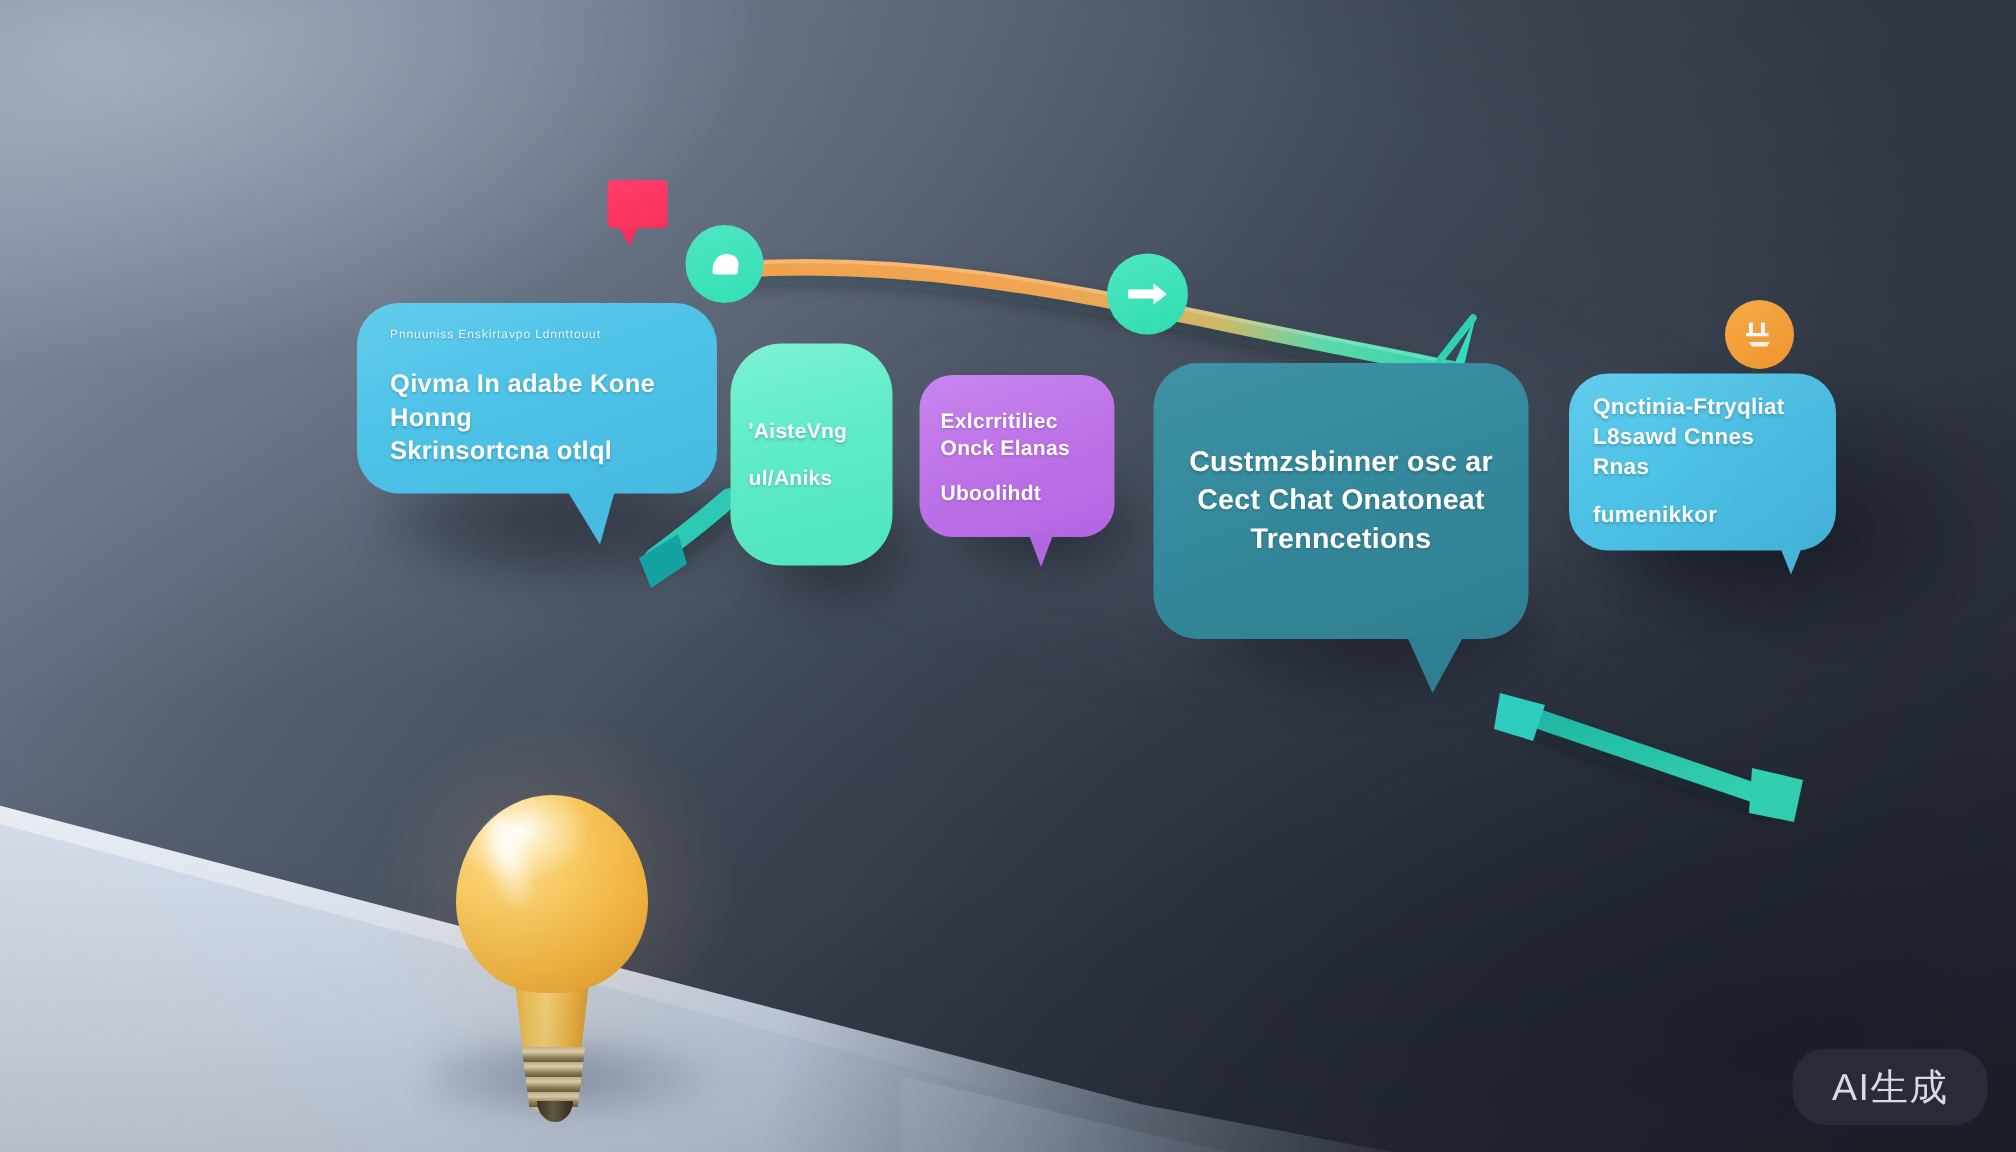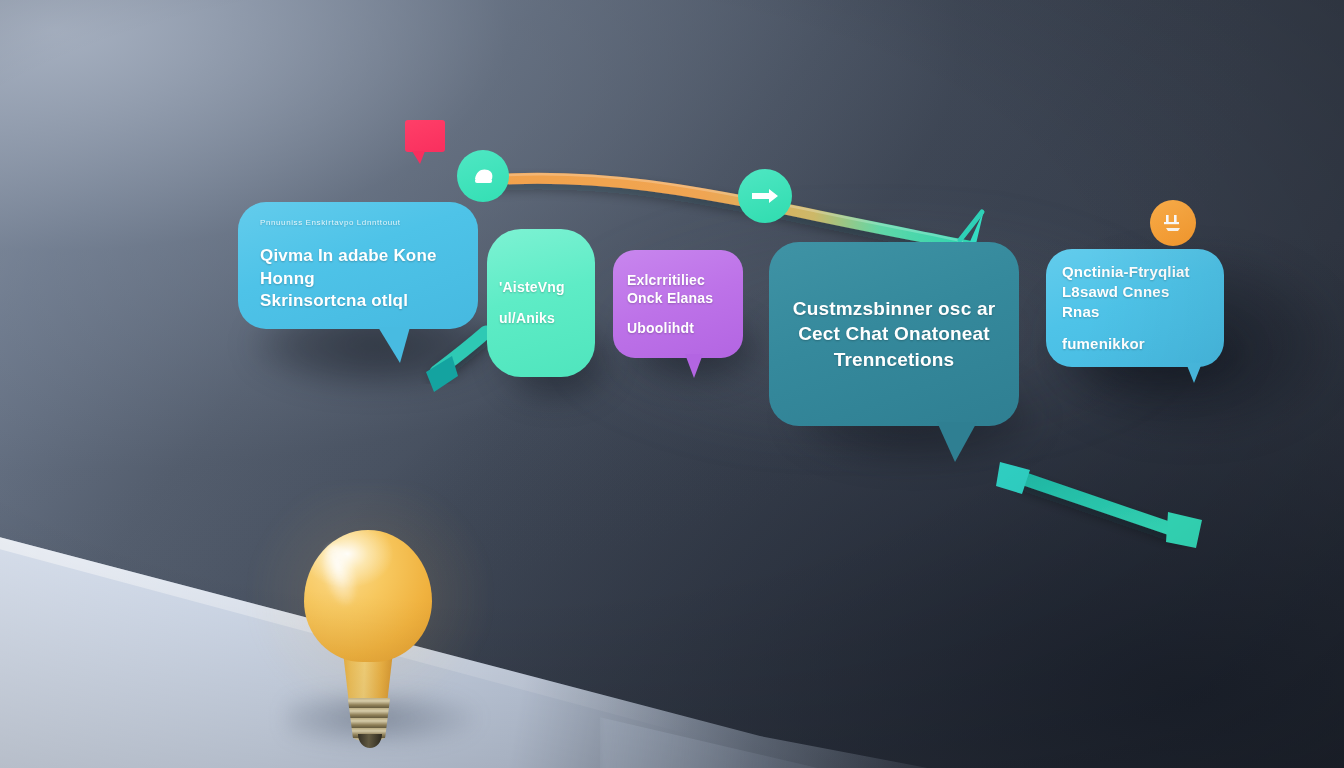--- a/index.html
+++ b/index.html
@@ -313,14 +313,15 @@
   <div id="bulb">
     <div class="bulb-neck"></div>
     <div class="bulb-glass"></div>
     <div class="bulb-hilite"></div>
     <div class="bulb-base"></div>
     <div class="bulb-tip"></div>
   </div>
 
   <div class="wall-vignette"></div>
 
+  <div id="wm">AI生成</div>
 
 </div>
 
 </body></html>

